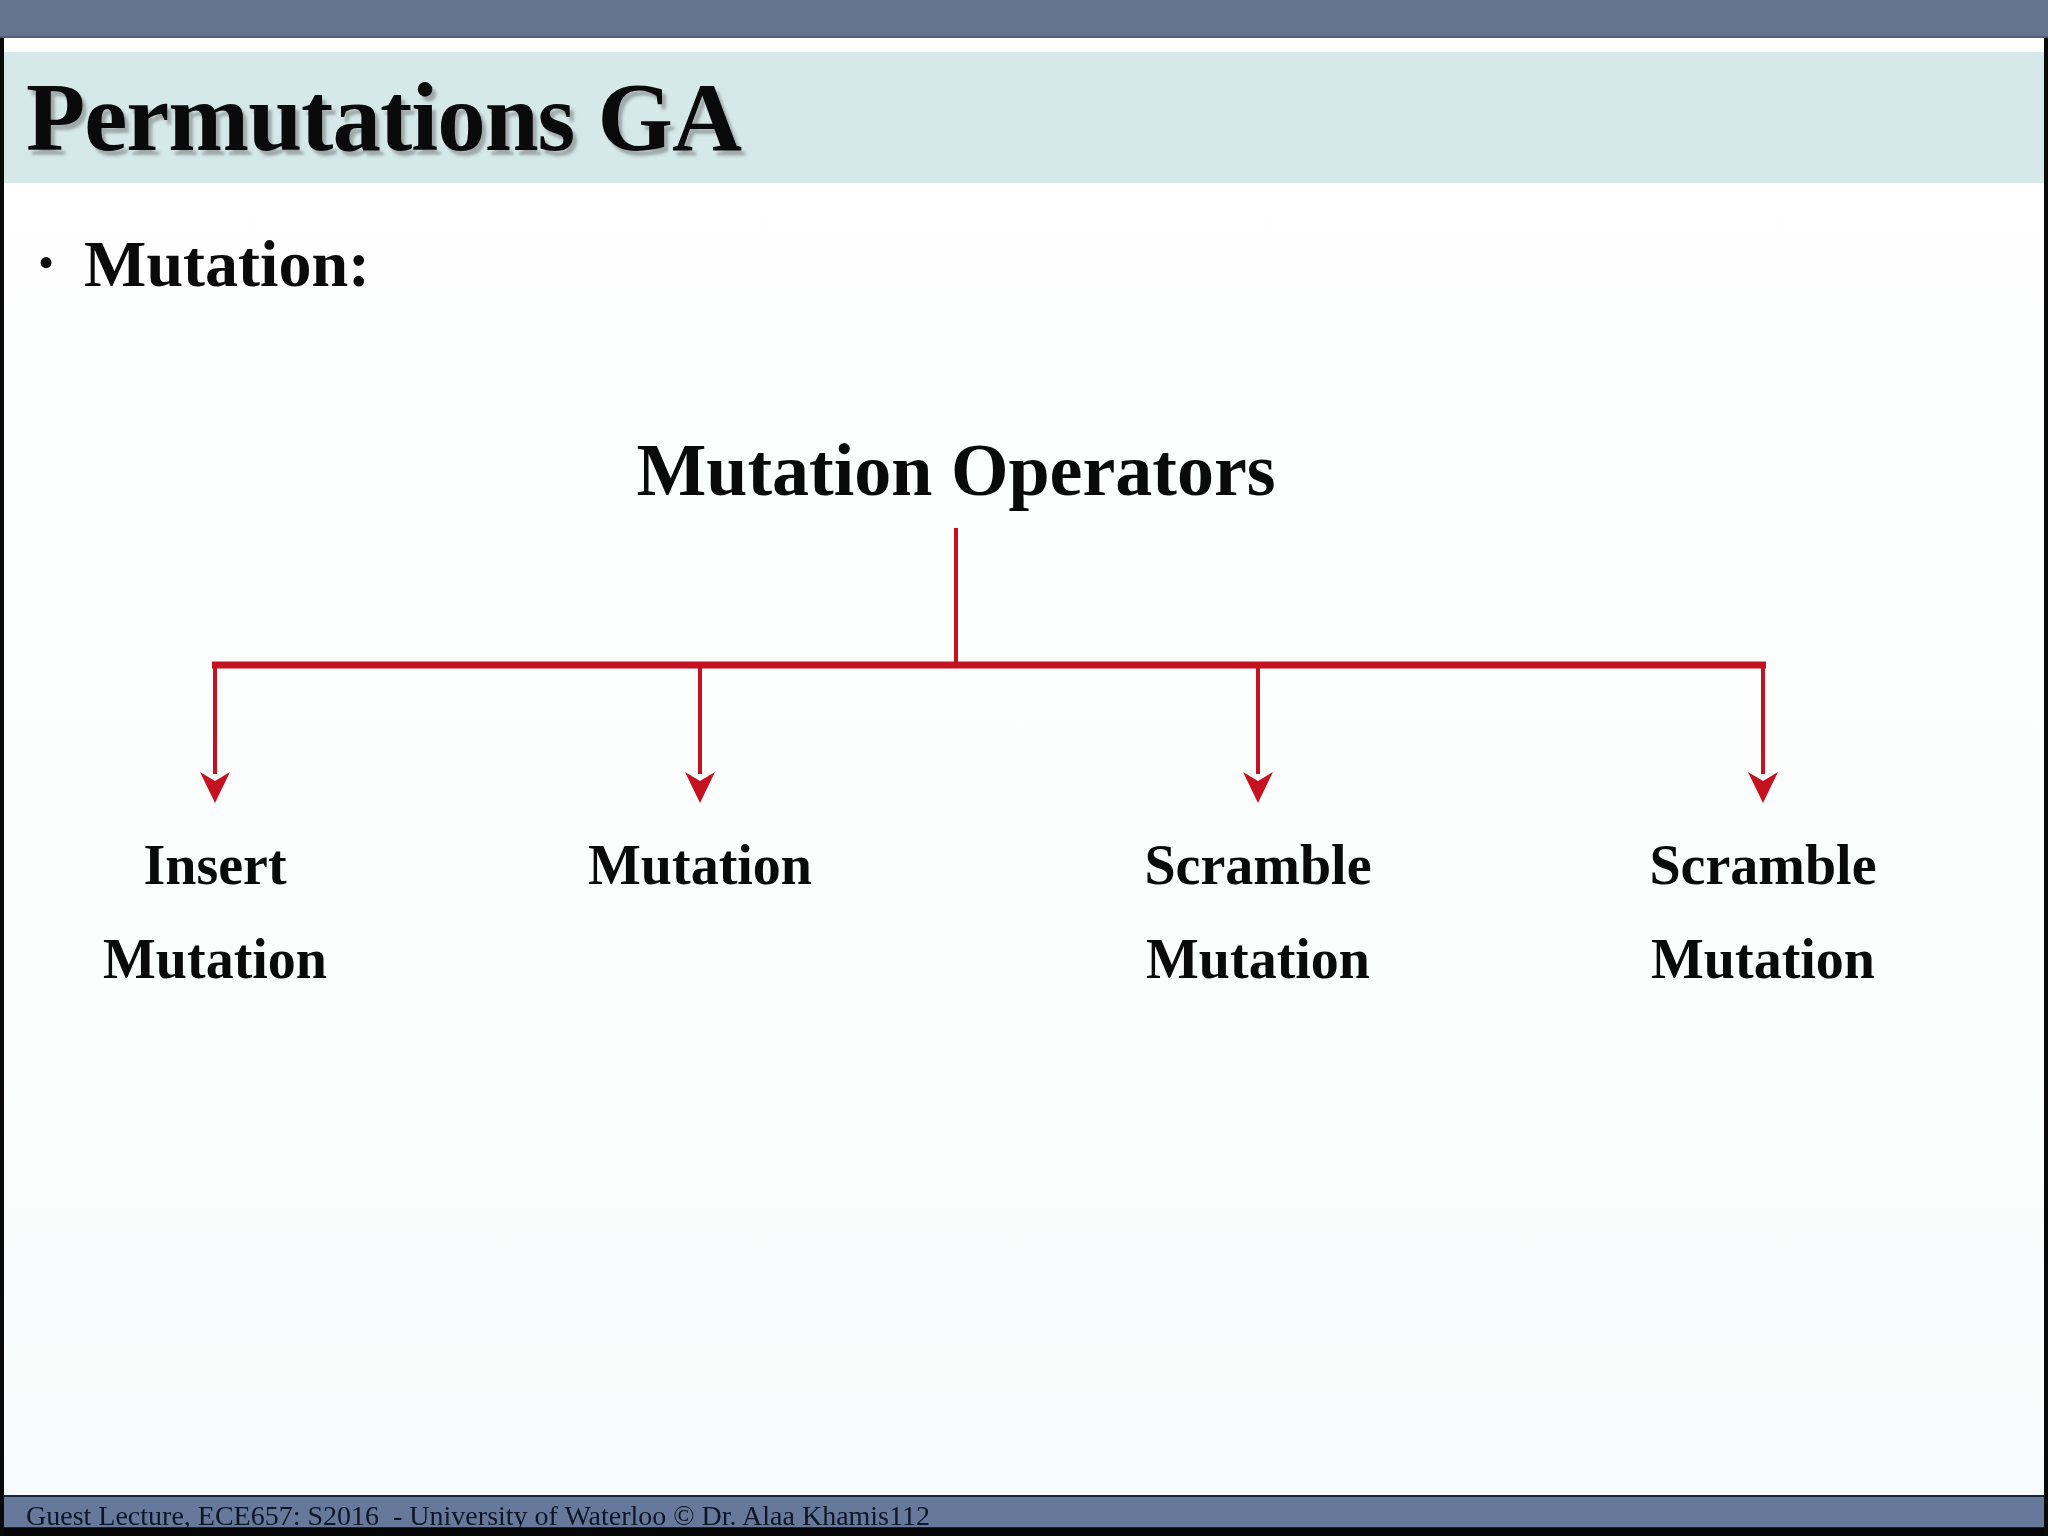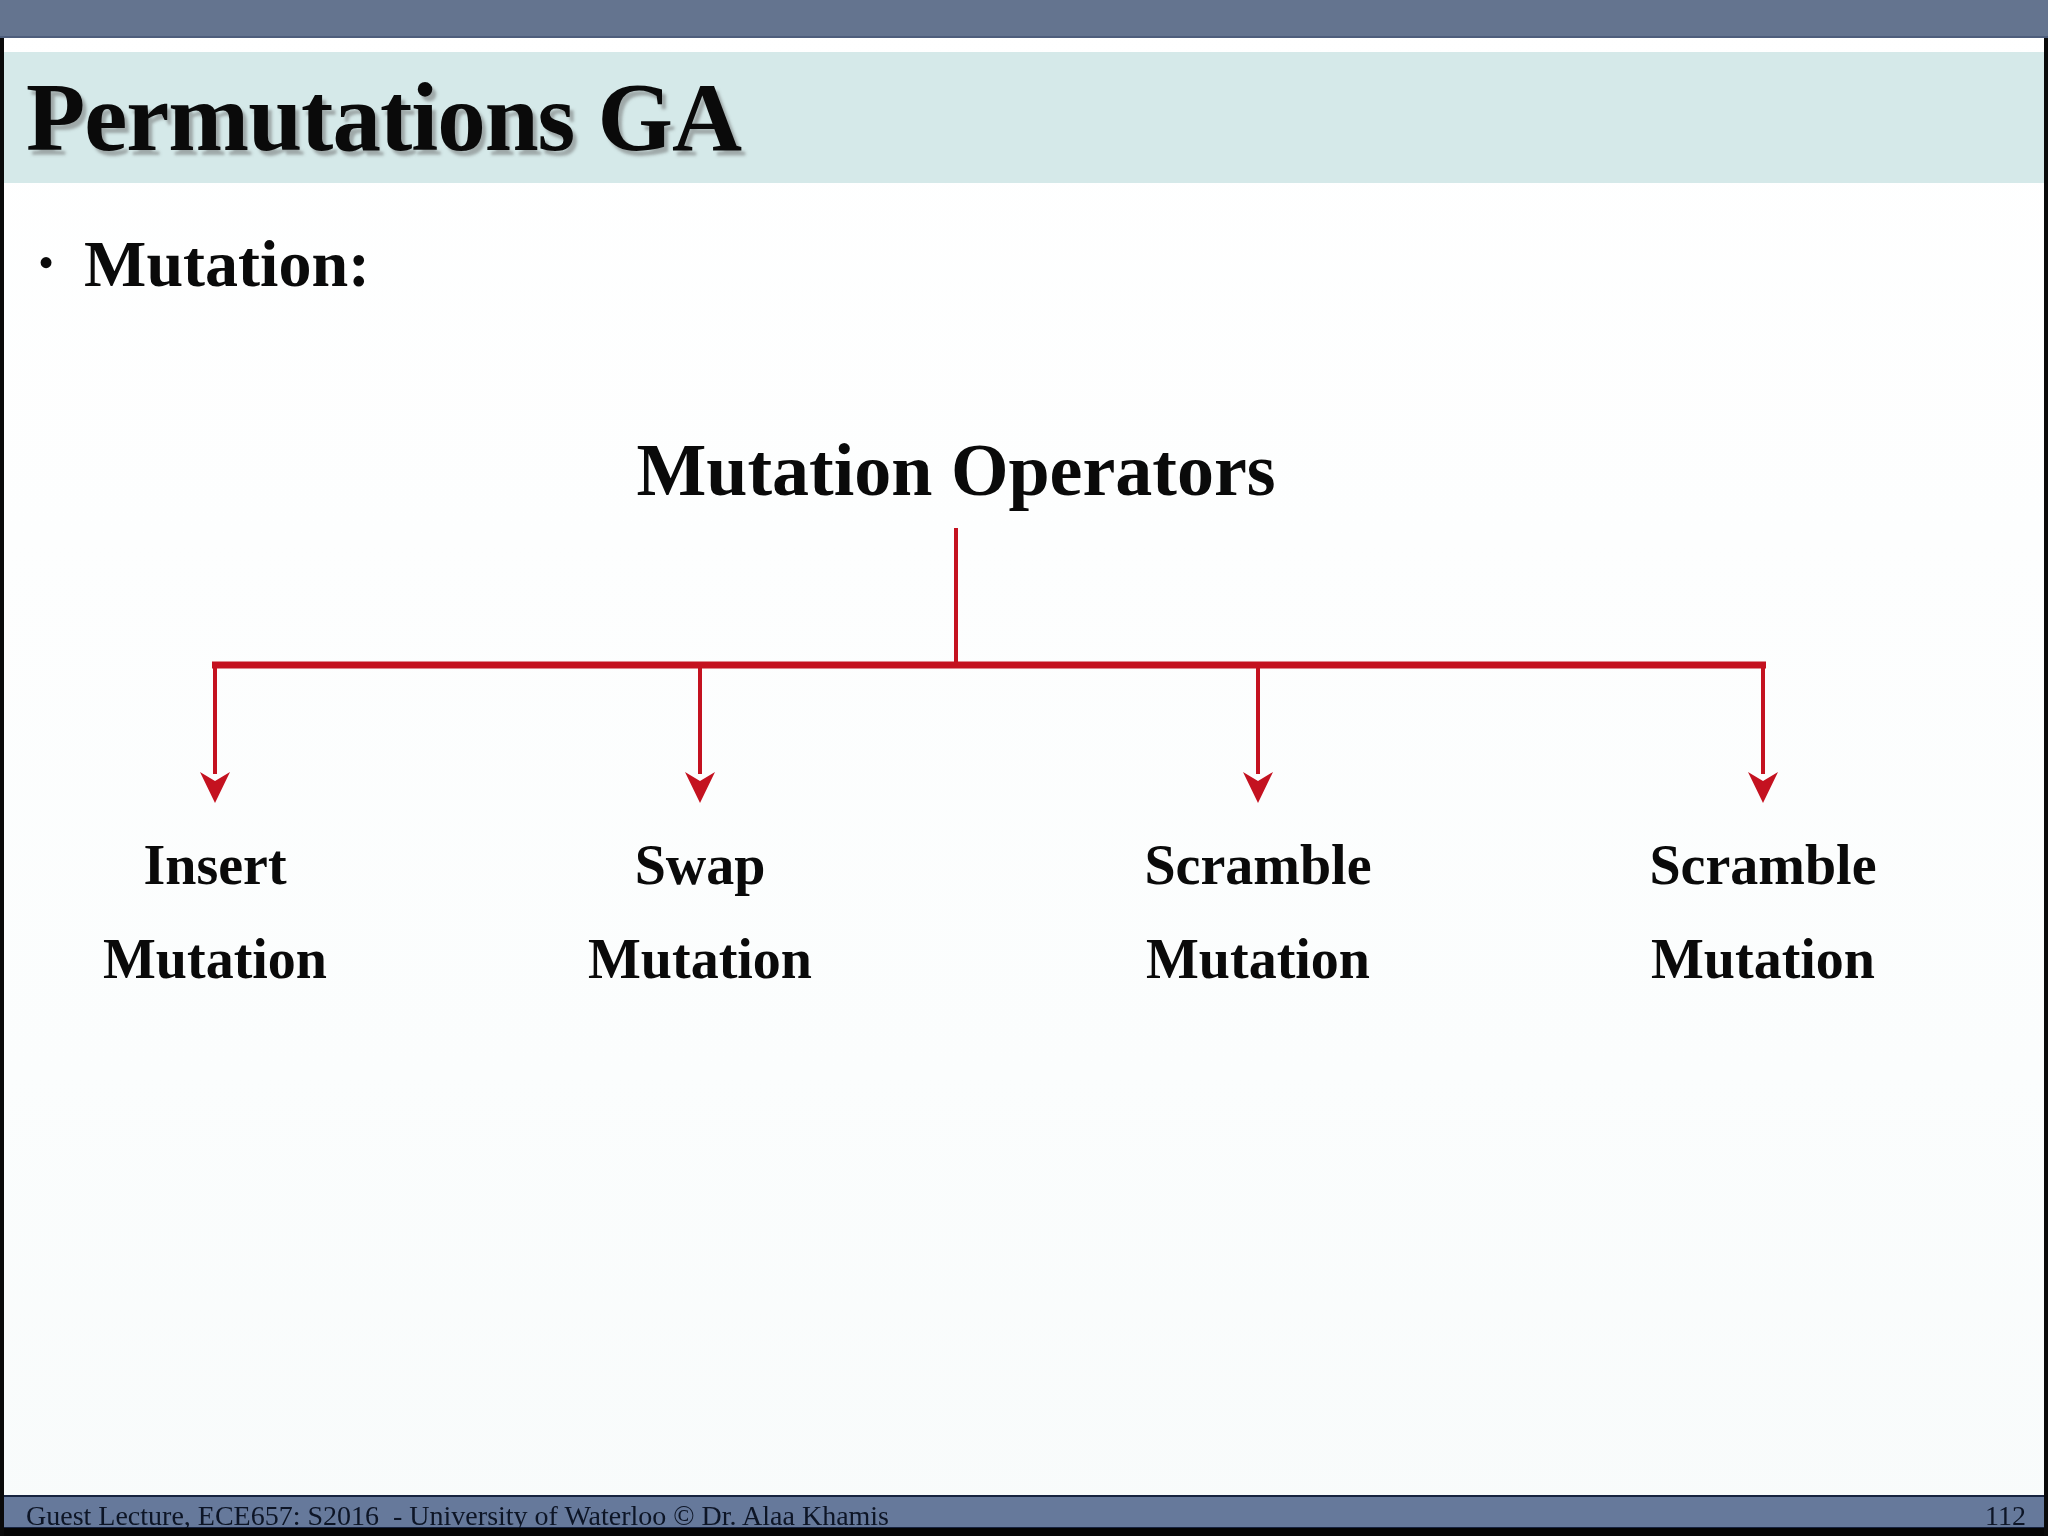--- a/index.html
+++ b/index.html
@@ -117,21 +117,21 @@
     position: absolute;
     left: 0; right: 0;
     bottom: 8px;
     height: 33px;
     background: var(--footer-bar, #66799B);
     border-top: 2px solid #17233f;
     border-bottom: 1px solid #17233f;
     box-sizing: border-box;
     display: flex;
     align-items: center;
-    justify-content: space-between;
+    justify-content: flex-start;
     padding: 8px 22px 0 26px;
     z-index: 20;
   }
   .footer-text, .page-number {
     font-size: 28px;
     color: #0d1526;
     white-space: pre;
   }
   .bottom-strip {
     position: absolute;
@@ -176,21 +176,20 @@
     <path d="M685 772 L700 803 L715 772 L700 781 Z"></path>
     <path d="M1243 772 L1258 803 L1273 772 L1258 781 Z"></path>
     <path d="M1748 772 L1763 803 L1778 772 L1763 781 Z"></path>
   </svg>
 
   <div class="node" style="left:215px">
     <div class="node-line">Insert</div>
     <div class="node-line">Mutation</div>
   </div>
   <div class="node" style="left:700px">
-    <div class="node-line">Swap</div>
     <div class="node-line">Mutation</div>
   </div>
   <div class="node" style="left:1258px">
     <div class="node-line">Scramble</div>
     <div class="node-line">Mutation</div>
   </div>
   <div class="node" style="left:1763px">
     <div class="node-line">Scramble</div>
     <div class="node-line">Mutation</div>
   </div>

